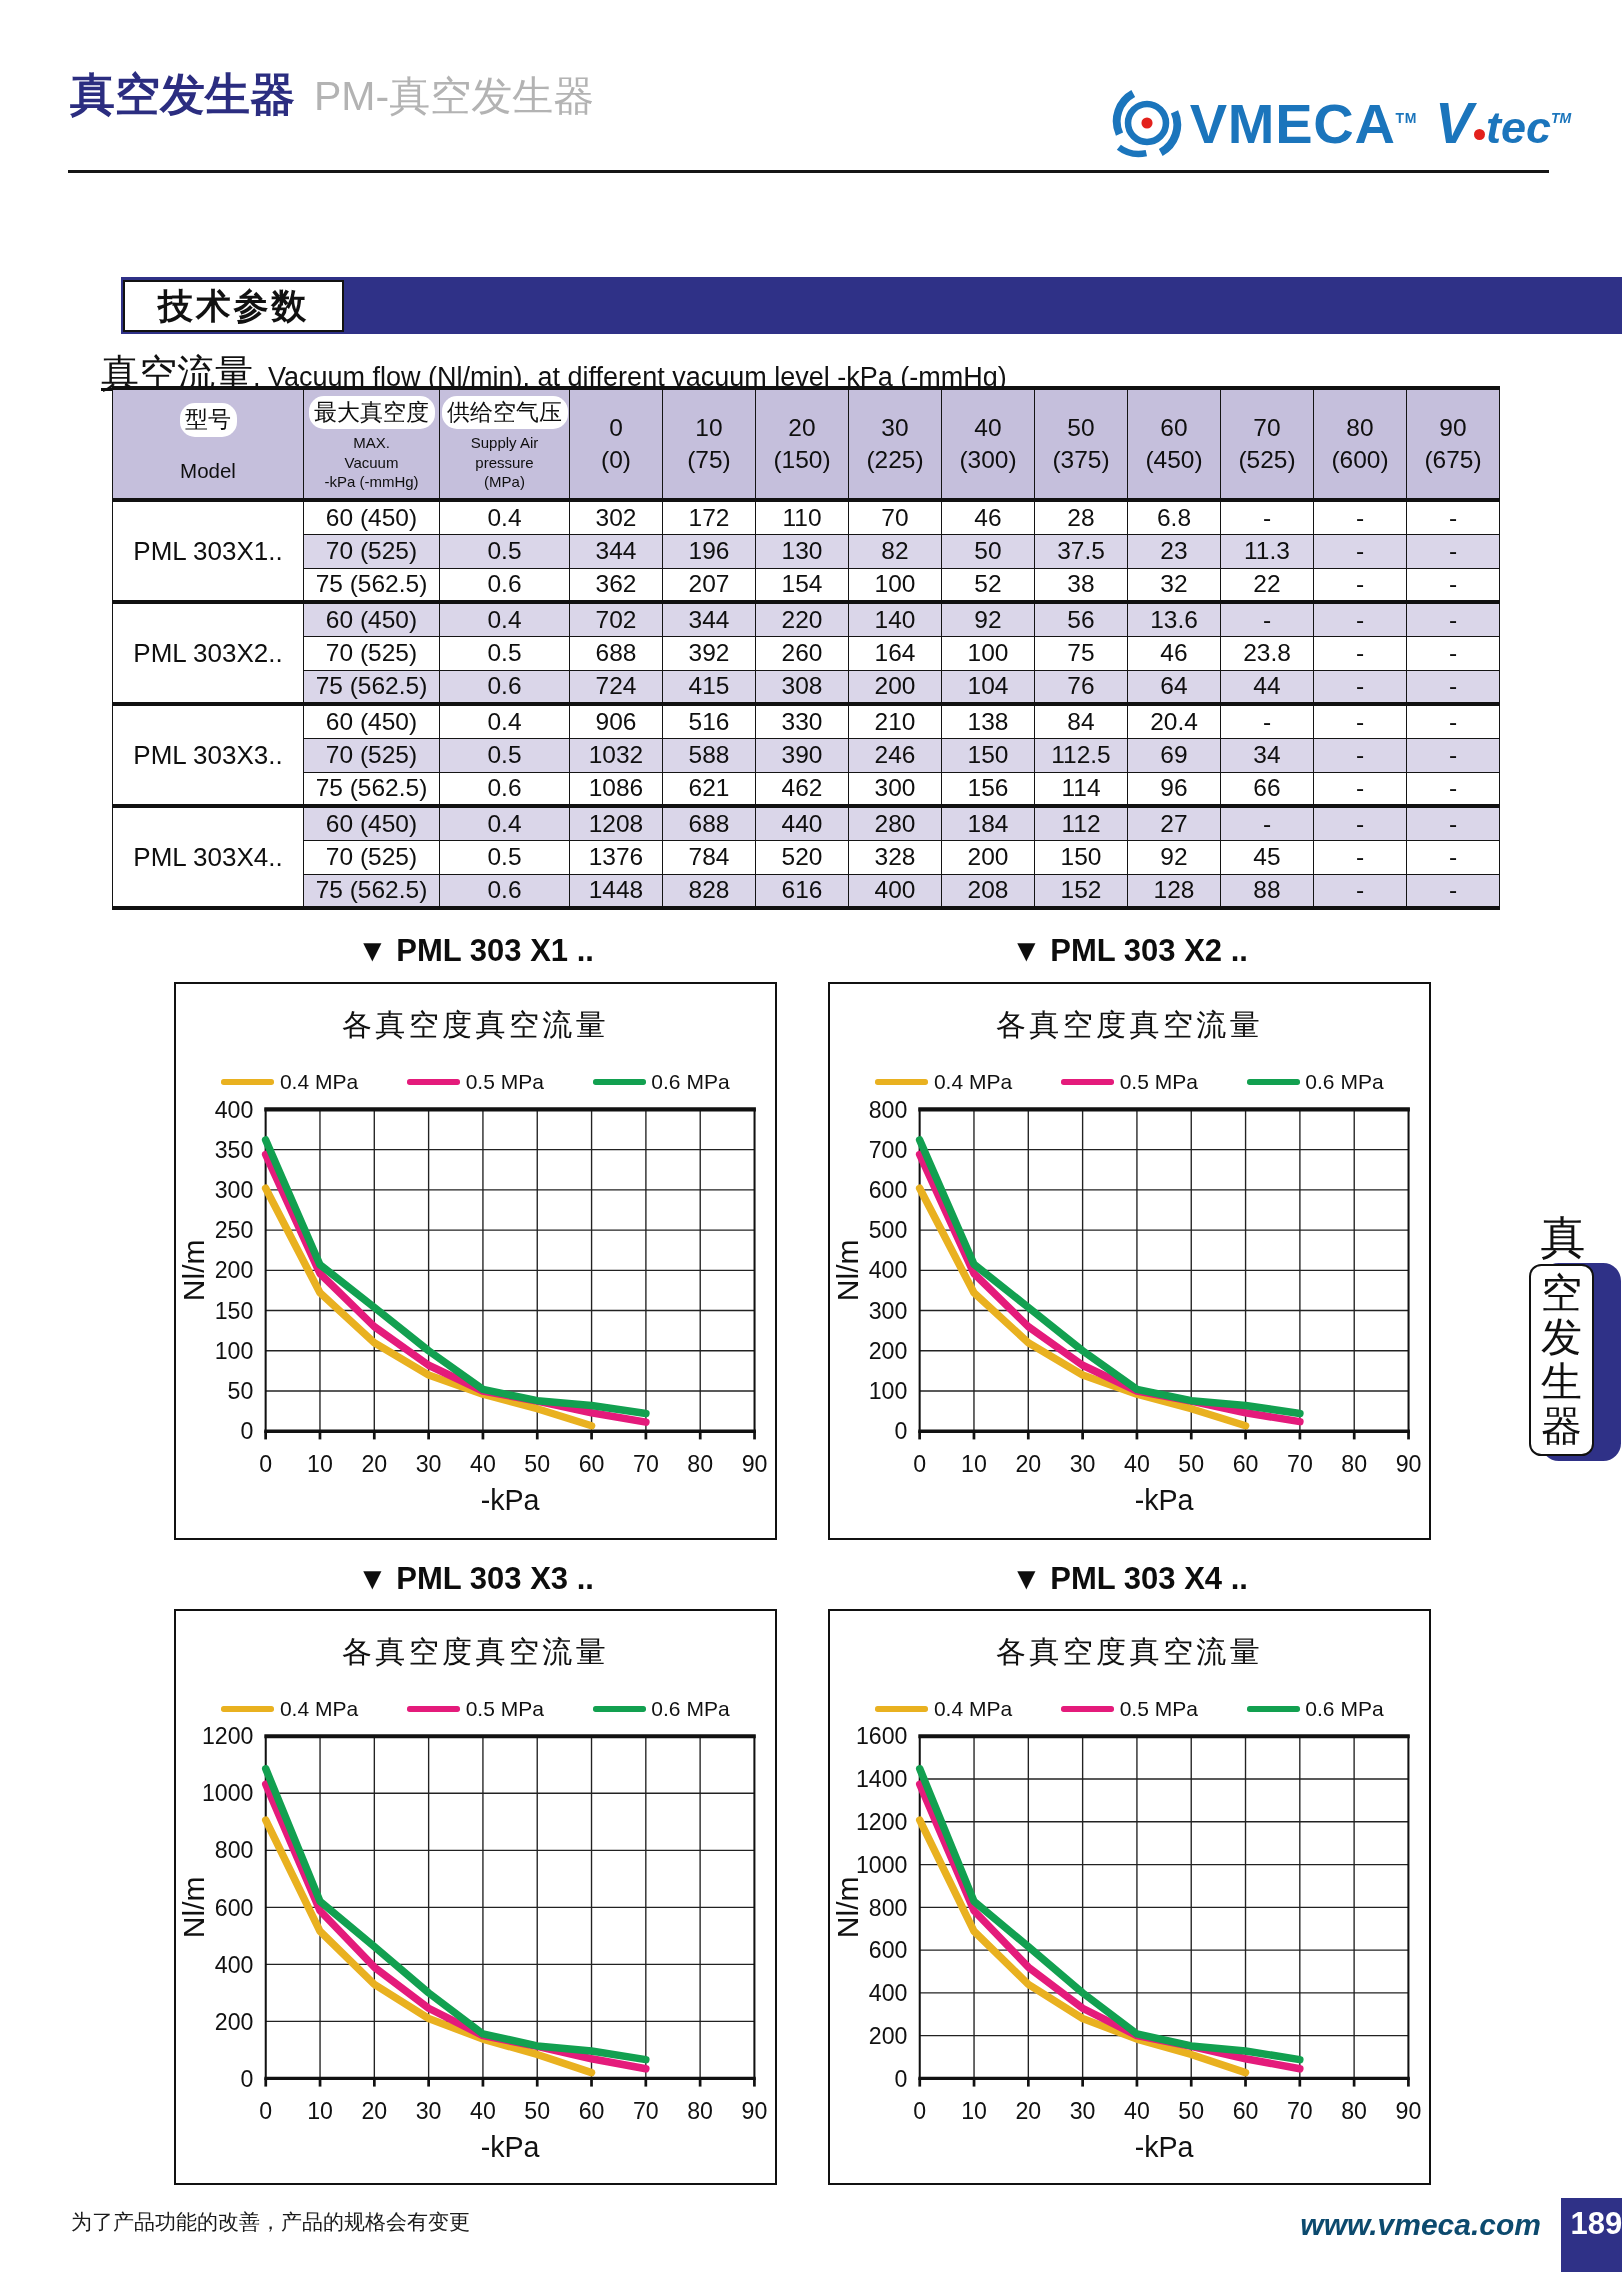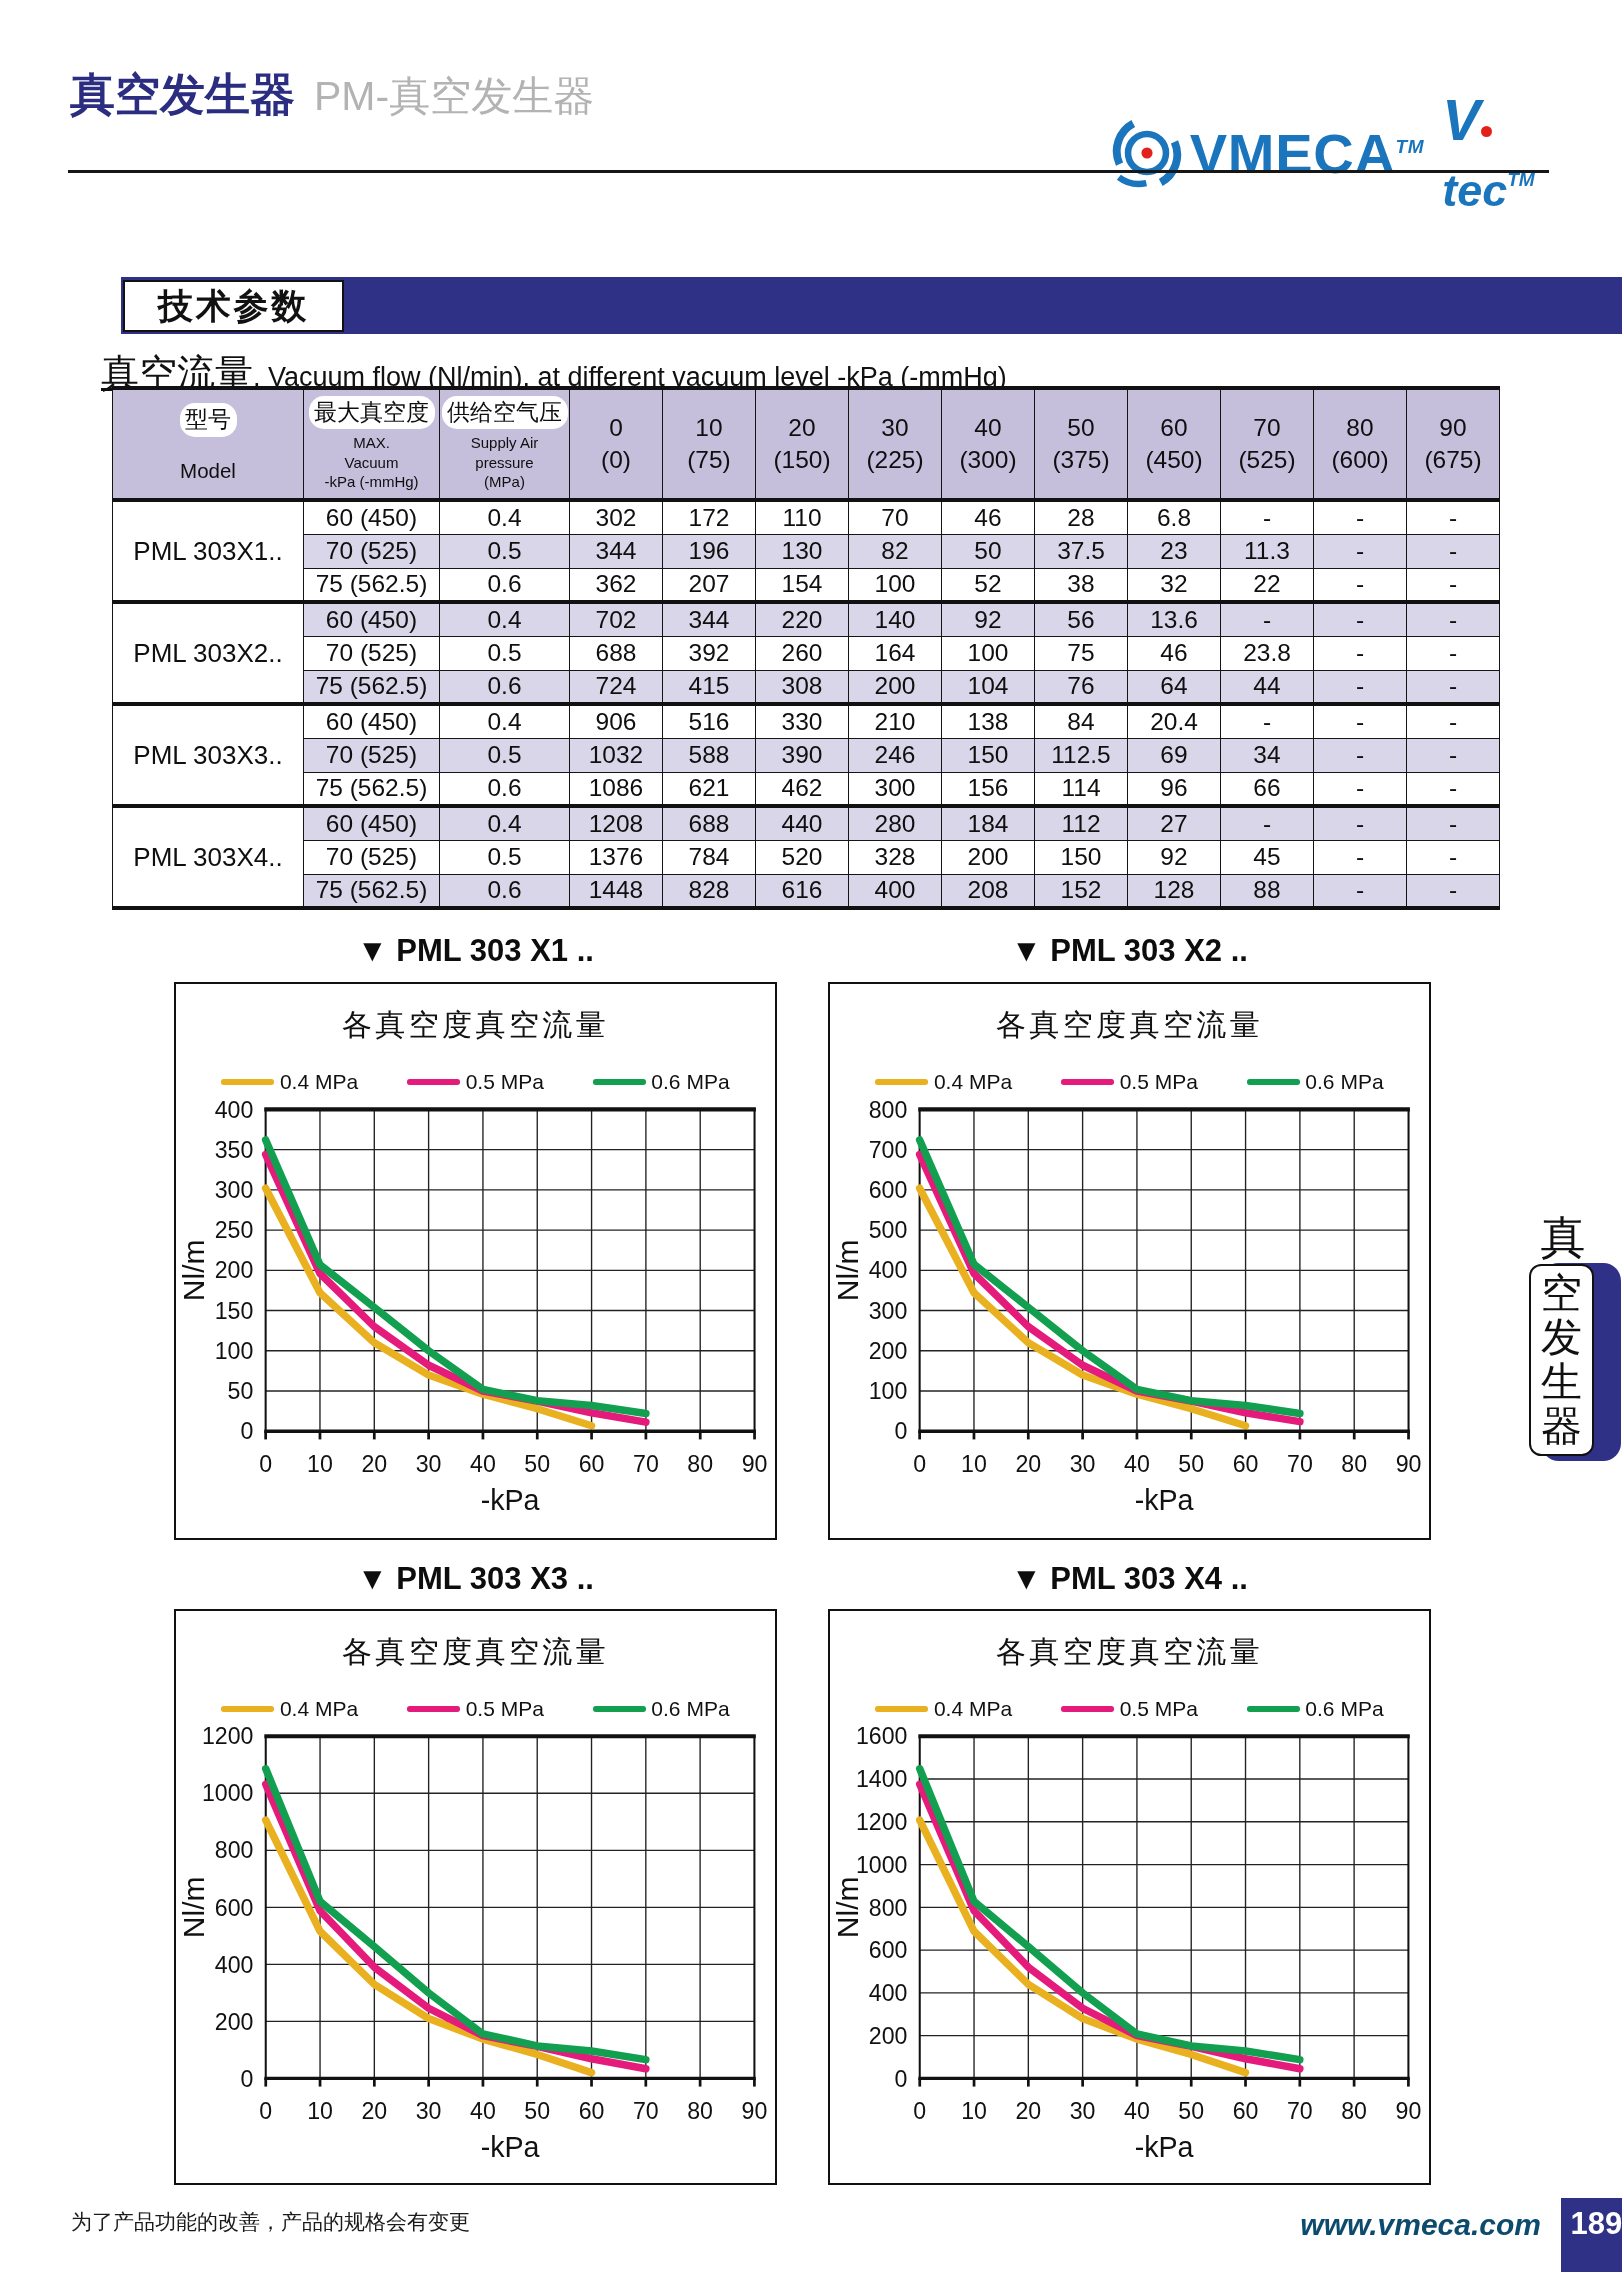--- a/index.html
+++ b/index.html
@@ -6,21 +6,21 @@
   .page{position:relative;width:1623px;height:2295px;background:#fff;overflow:hidden;
         font-family:"Liberation Sans", sans-serif;color:#111;}
   
   .page-title{position:absolute;left:70px;top:65px;display:flex;align-items:baseline;white-space:nowrap;}
   .title-zh{font-size:45px;font-weight:bold;color:#2B2D80;font-family:"DejaVu Serif", serif;}
   .title-pm{font-size:41px;color:#b3b3b3;margin-left:19px;font-weight:500;}
   .header-rule{position:absolute;left:68px;top:170px;width:1481px;height:2.7px;background:#161616;}
   .brand{position:absolute;left:1111px;top:87px;width:470px;display:flex;align-items:center;gap:6.8px;}
   .brand-icon svg{display:block;}
   .brand-name{font-size:56px;font-weight:800;color:#1B75BC;letter-spacing:0.7px;}
-  .brand-name .tm,.brand2 .tm{font-size:19px;vertical-align:super;font-weight:bold;color:#1B75BC;font-style:italic;}
+  .brand-name .tm,.brand2 .tm{font-size:14px;vertical-align:super;font-weight:bold;color:#1B75BC;}
   .brand2{font-size:57px;font-weight:800;font-style:italic;color:#1B75BC;margin-left:11px;}
   .brand2 .tec{font-size:45px;}
   .red-dot{display:inline-block;width:11.6px;height:11.6px;border-radius:50%;background:#E3211C;margin:0 0.7px 2.7px 0.7px;}
   
   .banner{position:absolute;left:121px;top:277px;width:1593px;height:57px;background:#2F3187;}
   .banner-label{position:absolute;left:2px;top:3.4px;width:217px;height:48px;background:#fff;border:2px solid #111;
         font-size:35px;font-weight:bold;display:flex;align-items:center;justify-content:center;color:#111;letter-spacing:2.7px;}
   .caption{position:absolute;left:101px;top:348px;font-size:27px;color:#111;white-space:nowrap;}
   .cap-zh{font-size:38px;text-decoration:underline;}
   

